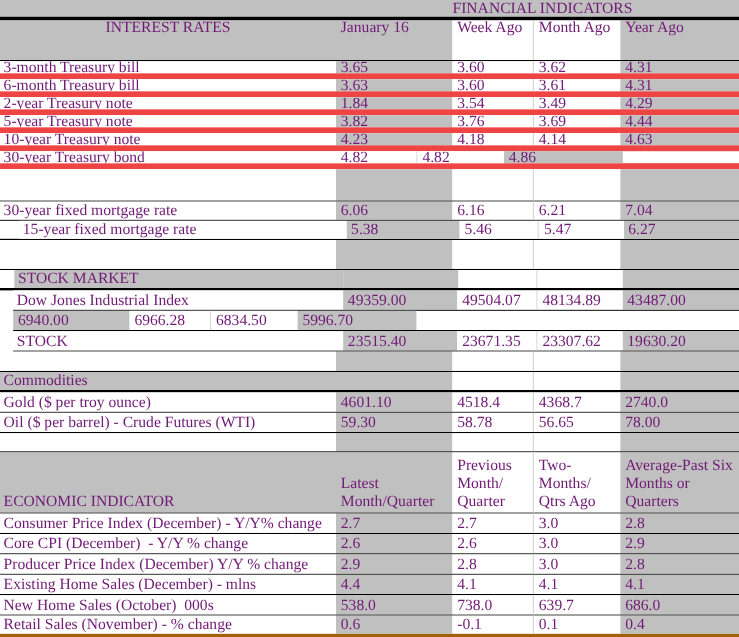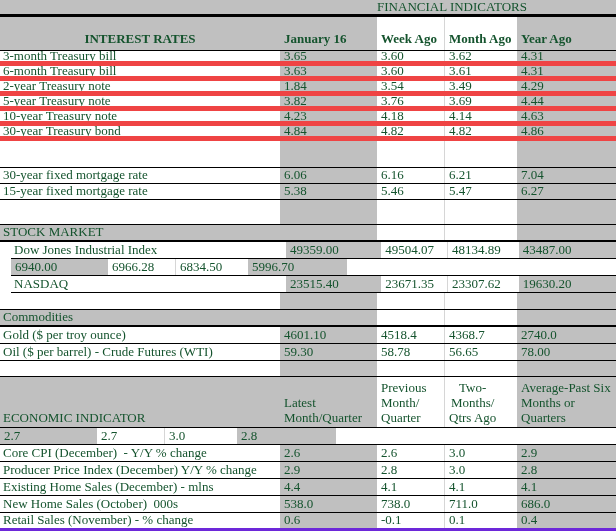--- a/index.html
+++ b/index.html
@@ -1,47 +1,47 @@
 <!DOCTYPE html>
 <html><head>
 <meta charset="utf-8">
 <style>
   html,body{margin:0;padding:0;background:#fff;}
   .sheet{
     width:616px;height:531px;overflow:hidden;background:#ffffff;
-    font-family:"Liberation Serif", serif;font-size:13px;color:#14532d;
+    font-family:"Liberation Serif", serif;font-size:13px;color:#701a75;
     line-height:1.1;
   }
   .row{display:flex;box-sizing:border-box;}
   .row > div{box-sizing:border-box;overflow:hidden;display:flex;align-items:center;}
   .ca{width:280px;padding-left:3px;white-space:pre;}
   .cb{width:97px;padding-left:4px;}
   .cc{width:68px;padding-left:4px;border-right:1px solid #d6d6d6;}
-  .cd{width:72px;padding-left:4px;text-align:center;}
+  .cd{width:72px;padding-left:4px;}
   .ce{width:99px;padding-left:4px;}
   .cg{background:#c0c0c0;}
   .cw{background:#ffffff;}
   
   .r-band{height:17px;border-bottom:3px solid #000;background:#c0c0c0;}
   .band-spacer{width:377px;}
   .band-title{width:150px;justify-content:center;padding:0;}
   
   .r-ihead{height:34px;border-bottom:1px solid #000;}
-  .r-ihead > div{align-items:flex-end;padding-bottom:4px;font-weight:bold;}
+  .r-ihead > div{align-items:flex-end;padding-bottom:20px;}
   .r-ihead .ca{justify-content:center;padding-left:0;}
   
   .r-irow{height:15px;border-bottom:5px solid #ef4444;}
   .r-mrow1{height:17px;border-top:1px solid #000;border-bottom:1px solid #000;}
-  .r-mrow2{height:16px;border-bottom:1px solid #000;}
+  .r-mrow2{height:16px;border-bottom:1px solid #000;padding-left:16px;}
   .r-srow{height:17px;border-bottom:1px solid #000;margin-left:11px;}
   .r-crow{height:17px;border-bottom:1px solid #000;}
   .r-erow{height:17px;border-bottom:1px solid #000;}
-  .r-erow-last{height:18px;border-bottom:3px solid #6d28d9;}
-  
-  .r-shead{height:18px;border-top:1px solid #000;border-bottom:2px solid #000;}
+  .r-erow-last{height:18px;border-bottom:3px solid #a16207;}
+  
+  .r-shead{height:18px;border-top:1px solid #000;border-bottom:2px solid #000;padding-left:12px;}
   .r-chead{height:18px;border-top:1px solid #000;border-bottom:2px solid #000;}
   
   .r-ehead{height:52px;border-top:1px solid #000;border-bottom:1px solid #000;}
   .r-ehead > div{align-items:flex-end;padding-bottom:2px;white-space:pre-line;line-height:15px;}
   
   .sp1{height:26px;} .sp2{height:24px;} .sp3{height:16px;} .sp4{height:15px;}
 </style>
 </head>
 <body>
 
@@ -90,21 +90,20 @@
   </div>
   <div class="row r-irow">
     <div class="ca cw">10-year Treasury note</div>
     <div class="cb cg">4.23</div>
     <div class="cc cw">4.18</div>
     <div class="cd cw">4.14</div>
     <div class="ce cg">4.63</div>
   </div>
   <div class="row r-irow">
     <div class="ca cw">30-year Treasury bond</div>
-    <div class="cb cg">4.84</div>
     <div class="cc cw">4.82</div>
     <div class="cd cw">4.82</div>
     <div class="ce cg">4.86</div>
   </div>
 
   <div class="row sp1">
     <div class="ca cw"></div>
       <div class="cb cg"></div>
     <div class="cc cw"></div>
       <div class="cd cw"></div>
@@ -148,21 +147,21 @@
     <div class="cd cw">48134.89</div>
     <div class="ce cg">43487.00</div>
   </div>
   <div class="row r-srow">
     <div class="cb cg">6940.00</div>
     <div class="cc cw">6966.28</div>
     <div class="cd cw">6834.50</div>
     <div class="ce cg">5996.70</div>
   </div>
   <div class="row r-srow">
-    <div class="ca cw">NASDAQ</div>
+    <div class="ca cw">STOCK</div>
     <div class="cb cg">23515.40</div>
     <div class="cc cw">23671.35</div>
     <div class="cd cw">23307.62</div>
     <div class="ce cg">19630.20</div>
   </div>
 
   <div class="row sp3">
     <div class="ca cw"></div>
       <div class="cb cg"></div>
     <div class="cc cw"></div>
@@ -209,20 +208,21 @@
 Quarter</div>
     <div class="cd cw">Two-
 Months/
 Qtrs Ago</div>
     <div class="ce cg">Average-Past Six
 Months or
 Quarters</div>
   </div>
 
   <div class="row r-erow">
+    <div class="ca cw">Consumer Price Index (December) - Y/Y% change</div>
     <div class="cb cg">2.7</div>
     <div class="cc cw">2.7</div>
     <div class="cd cw">3.0</div>
     <div class="ce cg">2.8</div>
   </div>
   <div class="row r-erow">
     <div class="ca cw">Core CPI (December)  - Y/Y % change</div>
     <div class="cb cg">2.6</div>
     <div class="cc cw">2.6</div>
     <div class="cd cw">3.0</div>
@@ -239,21 +239,21 @@
     <div class="ca cw">Existing Home Sales (December) - mlns</div>
     <div class="cb cg">4.4</div>
     <div class="cc cw">4.1</div>
     <div class="cd cw">4.1</div>
     <div class="ce cg">4.1</div>
   </div>
   <div class="row r-erow">
     <div class="ca cw">New Home Sales (October)  000s</div>
     <div class="cb cg">538.0</div>
     <div class="cc cw">738.0</div>
-    <div class="cd cw">711.0</div>
+    <div class="cd cw">639.7</div>
     <div class="ce cg">686.0</div>
   </div>
   <div class="row r-erow r-erow-last">
     <div class="ca cw">Retail Sales (November) - % change</div>
     <div class="cb cg">0.6</div>
     <div class="cc cw">-0.1</div>
     <div class="cd cw">0.1</div>
     <div class="ce cg">0.4</div>
   </div>
 

